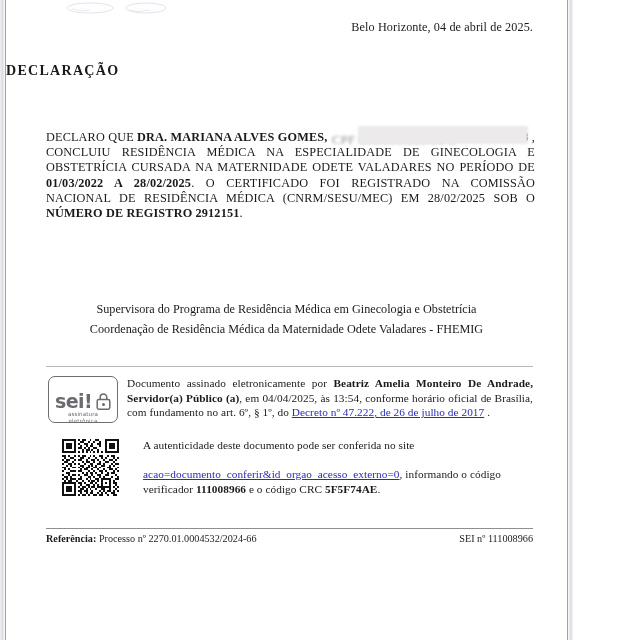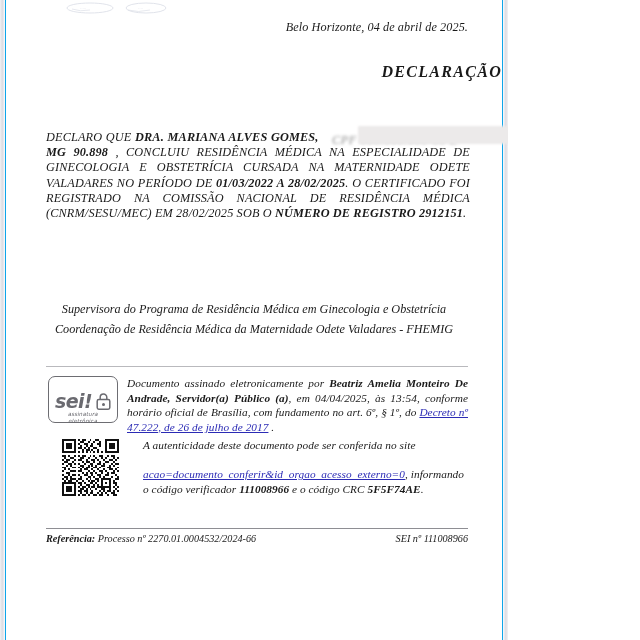--- a/index.html
+++ b/index.html
@@ -3,28 +3,27 @@
 <meta charset="utf-8">
 <style>
   html, body {
     margin: 0;
     padding: 0;
     background: #ffffff;
   }
 
   .page {
     position: relative;
-    width: 508px;
+    width: 573px;
     height: 640px;
-    background: #0ea5e9;
+    background: #84cc16;
     overflow: hidden;
     font-family: "Liberation Serif", "DejaVu Serif", serif;
     color: #1a1a1a;
     box-sizing: border-box;
-    font-style: italic;
   }
 
   
   .edge-strip {
     position: absolute;
     top: 0;
     bottom: 0;
     width: 5px;
     background: linear-gradient(90deg, #f2f2f4 0%, #dcdce2 45%, #e9e9ee 70%, #fcfcfd 100%);
   }
@@ -60,22 +59,22 @@
     font-size: 12.2px;
     letter-spacing: 0.1px;
     white-space: nowrap;
   }
 
   .doc-title {
     position: absolute;
     top: 63px;
     left: 0;
     right: 0;
-    text-align: right;
-    font-size: 16px;
+    text-align: left;
+    font-size: 14px;
     font-weight: bold;
     letter-spacing: 1.3px;
   }
 
   .body-block {
     position: absolute;
     left: 40px;
     right: 32px;
     top: 130px;
     font-size: 12.25px;

